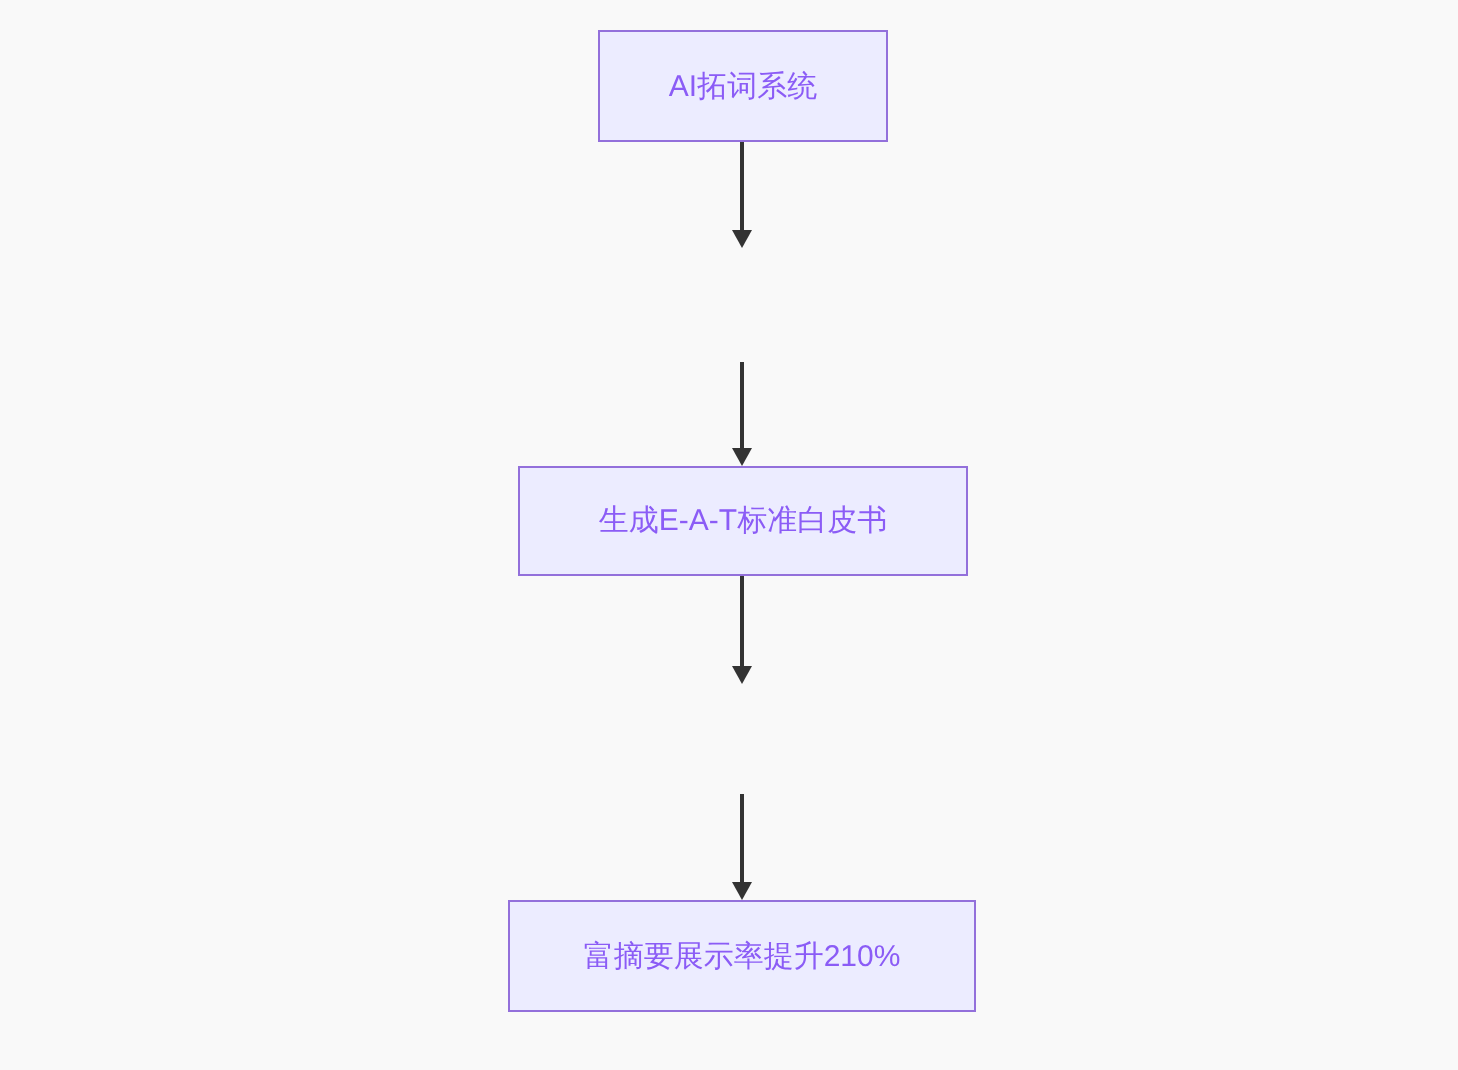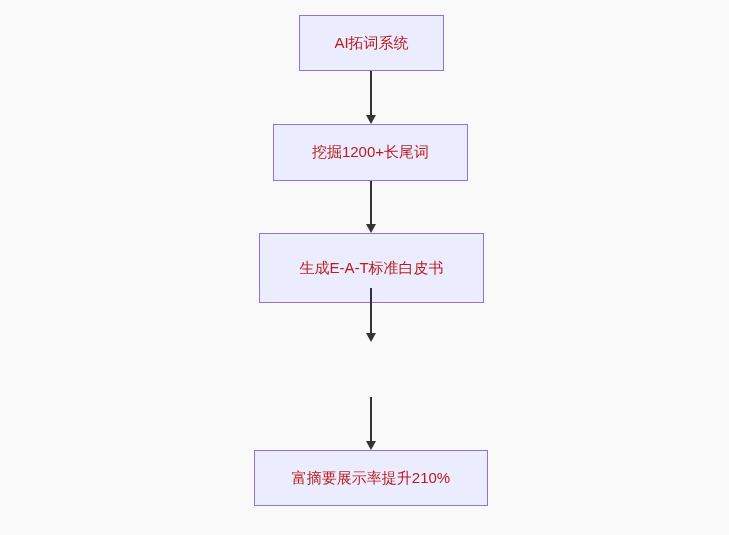--- a/index.html
+++ b/index.html
@@ -14,31 +14,31 @@
     width: 729px;
     height: 535px;
     background: #f9f9f9;
     overflow: hidden;
   }
   .flow-node {
     position: absolute;
     box-sizing: border-box;
     background: #ececff;
     border: 1px solid #9370db;
-    color: #b91c1c;
+    color: #8b5cf6;
     font-size: 15px;
     display: flex;
     align-items: center;
     justify-content: center;
     text-align: center;
     white-space: nowrap;
   }
   .node-1 { left: 299px; top: 15px;  width: 145px; height: 56px; }
   .node-2 { left: 273px; top: 124px; width: 195px; height: 57px; }
-  .node-3 { left: 259px; top: 233px; width: 225px; height: 70px; }
+  .node-3 { left: 259px; top: 233px; width: 225px; height: 55px; }
   .node-4 { left: 263px; top: 342px; width: 216px; height: 55px; }
   .node-5 { left: 254px; top: 450px; width: 234px; height: 56px; }
   .arrow {
     position: absolute;
     left: 366px;
     width: 10px;
     display: flex;
     flex-direction: column;
     align-items: center;
   }
@@ -64,21 +64,20 @@
 
 <div class="canvas">
 
   <div class="flow-node node-1">AI拓词系统</div>
 
   <div class="arrow arrow-1">
     <div class="arrow-line"></div>
     <div class="arrow-head"></div>
   </div>
 
-  <div class="flow-node node-2">挖掘1200+长尾词</div>
 
   <div class="arrow arrow-2">
     <div class="arrow-line"></div>
     <div class="arrow-head"></div>
   </div>
 
   <div class="flow-node node-3">生成E-A-T标准白皮书</div>
 
   <div class="arrow arrow-3">
     <div class="arrow-line"></div>

